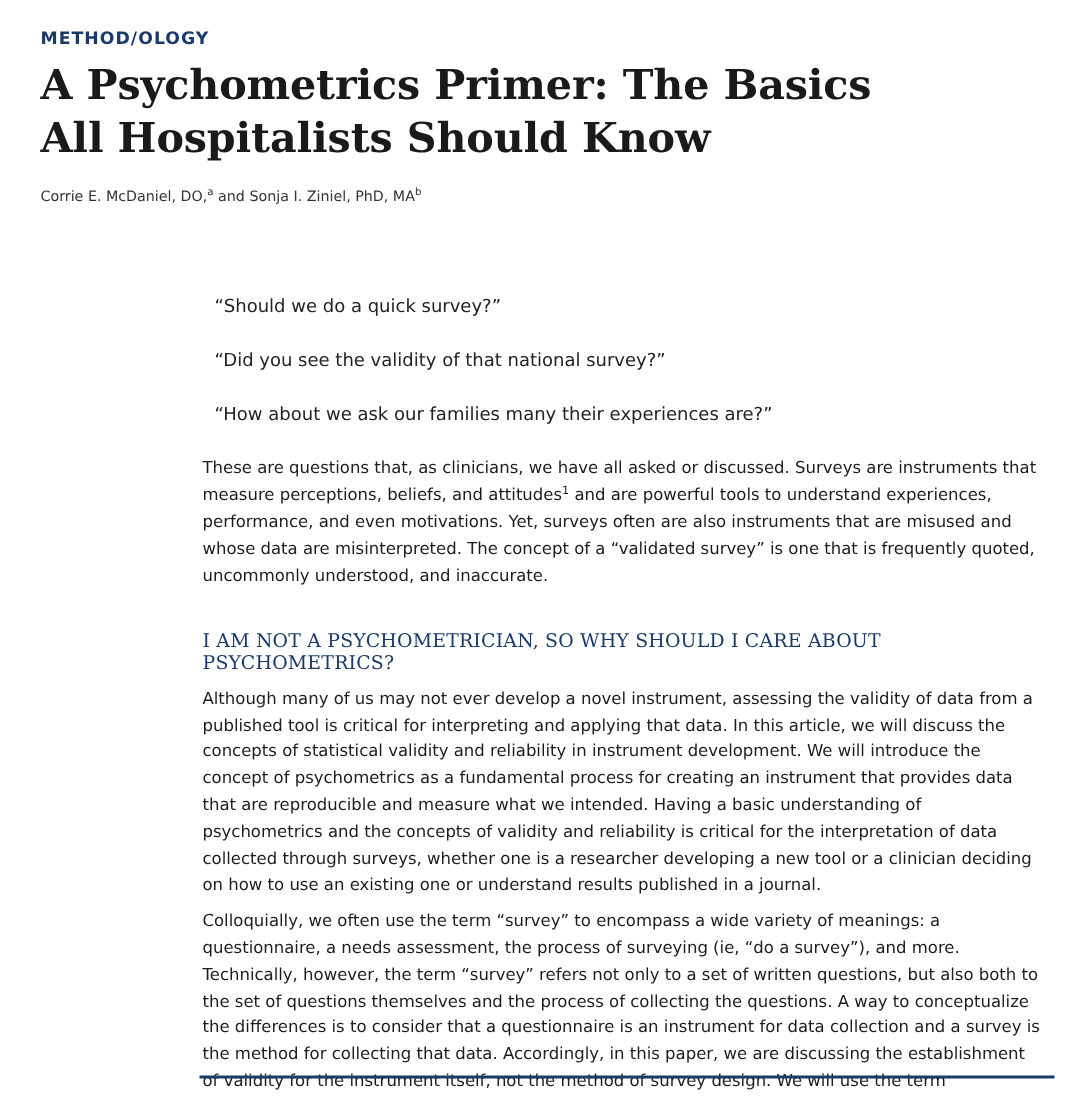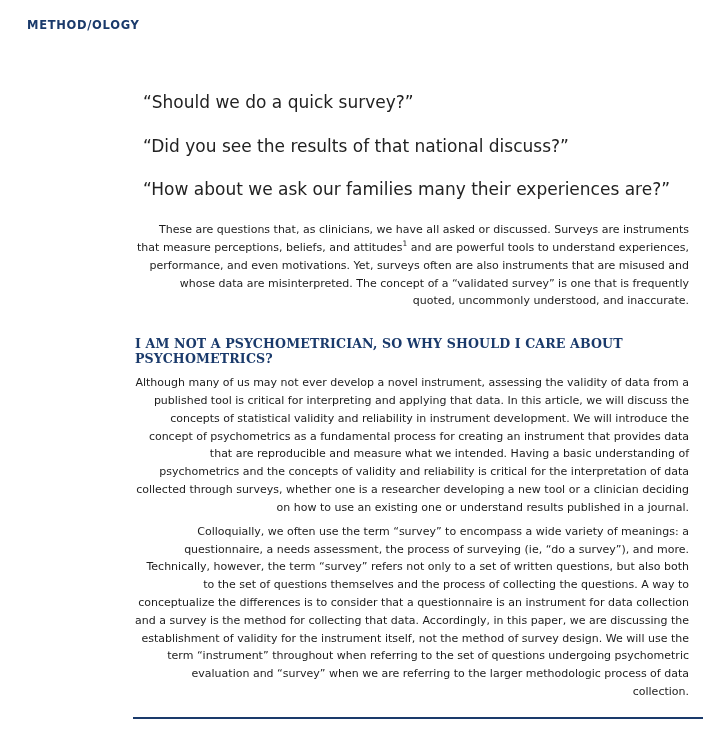--- a/index.html
+++ b/index.html
@@ -12,21 +12,21 @@
     height: 731px;
     font-family: "DejaVu Sans", sans-serif;
     color: #222222;
     position: relative;
     overflow: hidden;
   }
   .page {
     width: 725px;
     height: 731px;
     box-sizing: border-box;
-    padding: 16px 22px 0 27px;
+    padding: 16px 4px 0 27px;
     position: relative;
   }
   .kicker {
     font-family: "DejaVu Sans", sans-serif;
     font-size: 11.5px;
     font-weight: bold;
     letter-spacing: 0.06em;
     color: #1a3a6b;
     margin: 2px 0 8px 0;
   }
@@ -49,70 +49,72 @@
   .authors sup {
     font-size: 6.8px;
     vertical-align: super;
   }
   .body-col {
     margin-top: 58px;
     padding-left: 108px;
     padding-right: 10px;
   }
   .quote {
-    font-size: 17px;
+    font-size: 12px;
     line-height: 1.5;
     color: #222222;
     margin: 0 0 18px 0;
     padding-left: 8px;
   }
   .quote:first-child {
     margin-top: 0;
   }
   p.para {
     font-size: 11px;
     line-height: 1.62;
     color: #1c1c1c;
-    margin: 0 4px 6px 0;
-    text-align: right;
+    margin: 0 16px 6px 0;
+    text-align: left;
   }
   p.para sup {
     font-size: 7.5px;
     vertical-align: super;
   }
   h2.section {
     font-family: "DejaVu Serif", serif;
     font-size: 12.6px;
-    font-weight: bold;
+    font-weight: normal;
     color: #1a3a6b;
     letter-spacing: 0.01em;
     margin: 26px 0 8px 0;
   }
   .rule {
     position: absolute;
     left: 133px;
     right: 22px;
     bottom: 12px;
     height: 2px;
     background: #1a3a6b;
   }
 </style>
 </head>
 <body>
 
 <div class="page">
 
   <div class="kicker">METHOD/OLOGY</div>
 
+  <h1 class="title">A Psychometrics Primer: The Basics All Hospitalists Should Know</h1>
 
+  <div class="authors"><span>Corrie E. McDaniel, DO,</span><sup>a</sup><span> and Sonja I. Ziniel, PhD, MA</span><sup>b</sup></div>
 
   <div class="body-col">
 
     <p class="quote">“Should we do a quick survey?”</p>
-    <p class="quote">“Did you see the results of that national discuss?”</p>
+    <p class="quote">“Did you see the validity of that national survey?”</p>
     <p class="quote">“How about we ask our families many their experiences are?”</p>
 
     <p class="para"><span>These are questions that, as clinicians, we have all asked or discussed. Surveys are instruments that measure perceptions, beliefs, and attitudes</span><sup>1</sup><span> and are powerful tools to understand experiences, performance, and even motivations. Yet, surveys often are also instruments that are misused and whose data are misinterpreted. The concept of a “validated survey” is one that is frequently quoted, uncommonly understood, and inaccurate.</span></p>
 
     <h2 class="section">I AM NOT A PSYCHOMETRICIAN, SO WHY SHOULD I CARE ABOUT PSYCHOMETRICS?</h2>
     <p class="para">Although many of us may not ever develop a novel instrument, assessing the validity of data from a published tool is critical for interpreting and applying that data. In this article, we will discuss the concepts of statistical validity and reliability in instrument development. We will introduce the concept of psychometrics as a fundamental process for creating an instrument that provides data that are reproducible and measure what we intended. Having a basic understanding of psychometrics and the concepts of validity and reliability is critical for the interpretation of data collected through surveys, whether one is a researcher developing a new tool or a clinician deciding on how to use an existing one or understand results published in a journal.</p>
 
     <p class="para">Colloquially, we often use the term “survey” to encompass a wide variety of meanings: a questionnaire, a needs assessment, the process of surveying (ie, “do a survey”), and more. Technically, however, the term “survey” refers not only to a set of written questions, but also both to the set of questions themselves and the process of collecting the questions. A way to conceptualize the differences is to consider that a questionnaire is an instrument for data collection and a survey is the method for collecting that data. Accordingly, in this paper, we are discussing the establishment of validity for the instrument itself, not the method of survey design. We will use the term “instrument” throughout when referring to the set of questions undergoing psychometric evaluation and “survey” when we are referring to the larger methodologic process of data collection.</p>
 
   </div>

